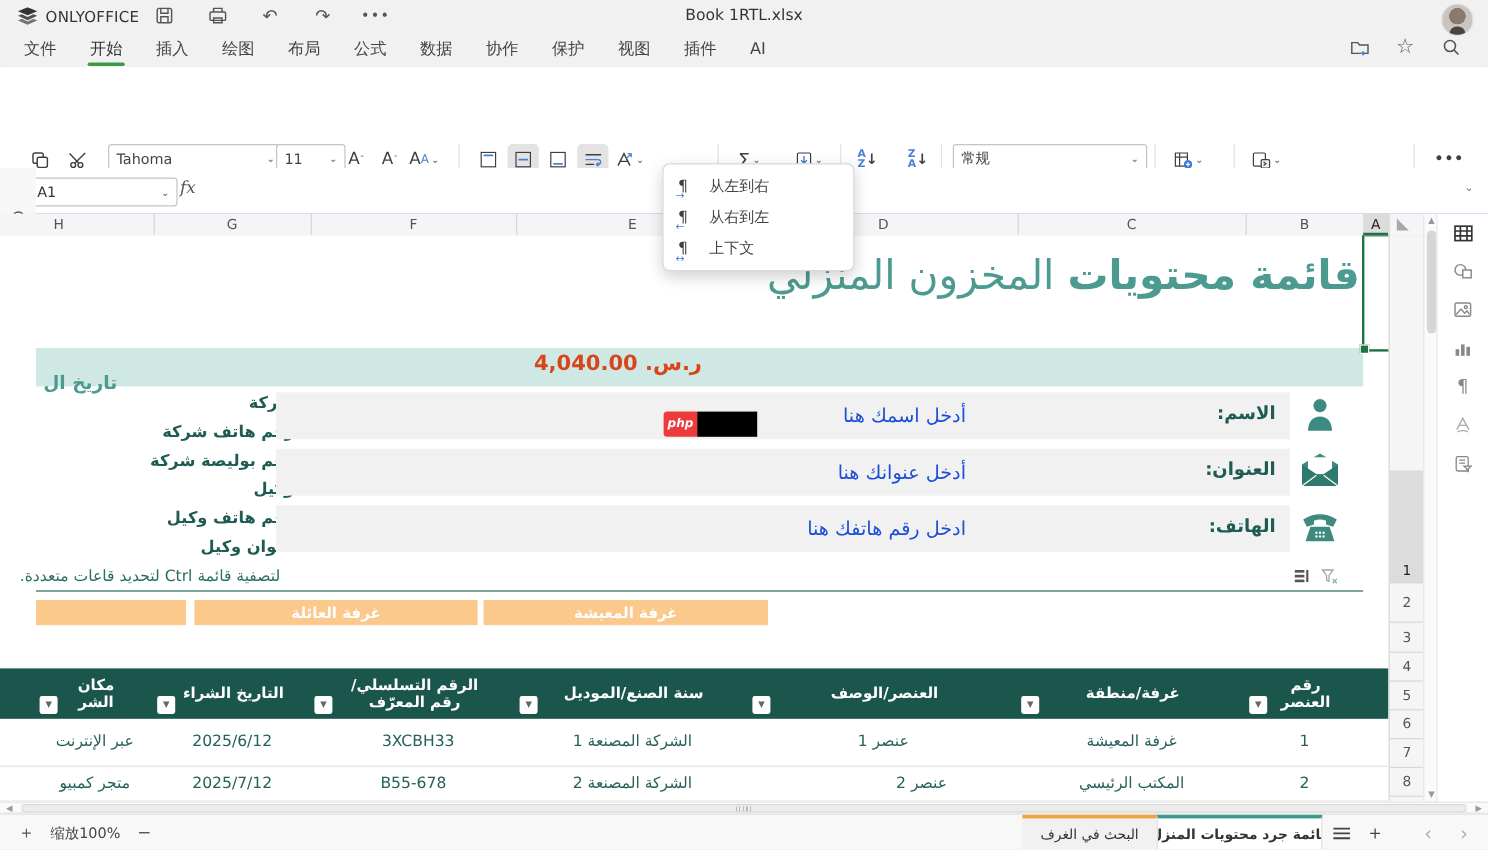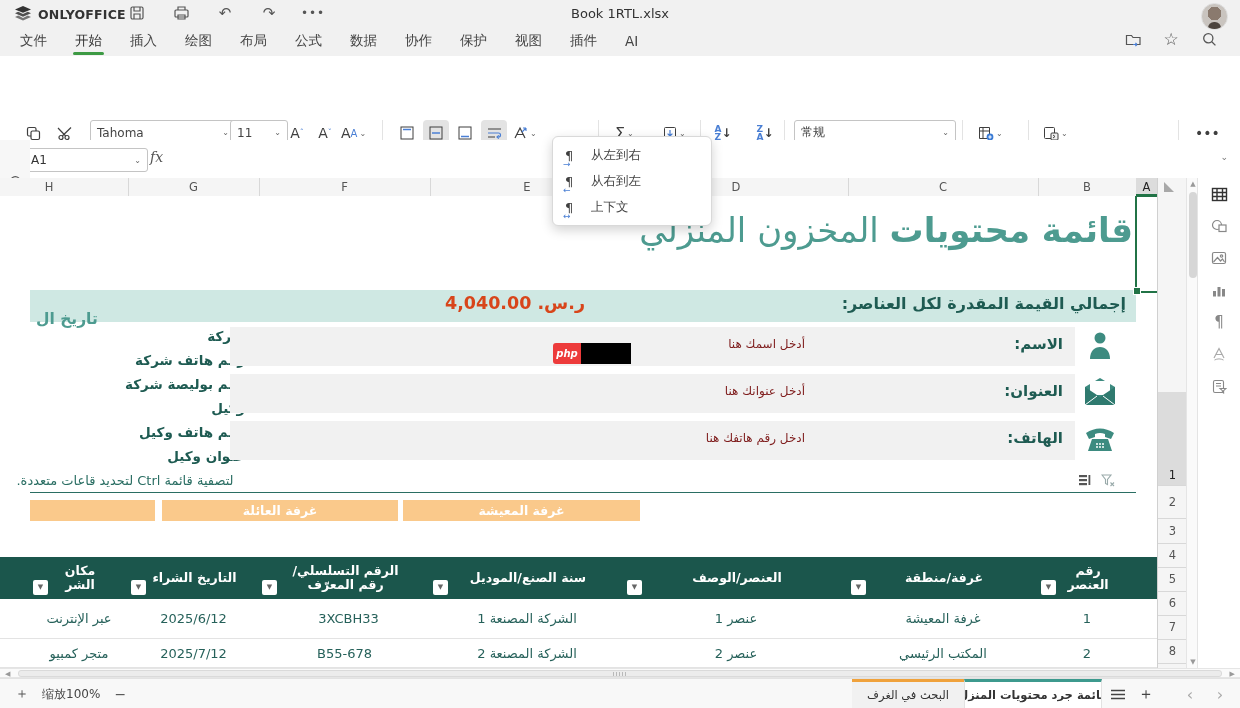--- a/index.html
+++ b/index.html
@@ -1,21 +1,21 @@
 <!DOCTYPE html>
 <html style="--teal: #4D9B90; --darkteal: #1E5B52; --banner: #CFE8E3; --currency: #D8451A; --chip: #FAC98B; --thead: #1B564C; --green: #3D9A44; --sel: #217346;"><head>
 <meta charset="utf-8">
 <style>
   html,body{margin:0;padding:0;background:#e9e9e9;}
   .app{position:relative;width:1240px;height:708px;overflow:hidden;background:#fff;
        font-family:"DejaVu Sans","Liberation Sans",sans-serif;color:#444;-webkit-font-smoothing:antialiased;}
   
   .topbar{position:absolute;left:0;top:0;width:1240px;height:56px;background:#f1f1f1;}
   .brandrow{position:absolute;left:0;top:0;width:1240px;height:28px;display:flex;align-items:center;}
-  .brand{display:flex;align-items:center;gap:6px;margin-left:14px;font-weight:bold;font-size:12.5px;letter-spacing:.2px;color:#333;}
+  .brand{display:flex;align-items:flex-start;gap:6px;margin-left:14px;font-weight:normal;font-size:12.5px;letter-spacing:.2px;color:#333;}
   .docicons{position:absolute;left:126px;top:2px;display:flex;gap:22px;align-items:center;}
   .dicon{width:22px;height:22px;display:flex;align-items:center;justify-content:center;color:#555;font-size:15px;cursor:pointer;}
   .doc-title{position:absolute;left:0;right:0;top:6px;text-align:center;font-size:13px;color:#333;pointer-events:none;}
   .avatar{position:absolute;right:12px;top:3px;width:25px;height:25px;border-radius:50%;
           background:radial-gradient(circle at 50% 38%,#8a7a6e 0 34%,#c9c4bf 35% 100%);overflow:hidden;border:1px solid #ddd;}
   .avatar:after{content:"";position:absolute;left:6px;bottom:-2px;width:13px;height:9px;border-radius:6px 6px 0 0;background:#4c443e;}
   .menurow{position:absolute;left:18px;top:28px;height:28px;display:flex;align-items:center;gap:24px;}
   .mtab{font-size:13.5px;color:#444;padding:2px 2px 4px;position:relative;cursor:pointer;white-space:nowrap;}
   .mtab.active{color:#333;text-align:center;}
   .mtab.active:after{content:"";position:absolute;left:0;right:0;bottom:-1px;height:3px;border-radius:2px;background:var(--green);}
@@ -78,21 +78,21 @@
   .selbox{position:absolute;left:1135px;top:-1px;width:21px;height:94px;border:2px solid var(--sel);background:transparent;z-index:5;}
   .selbox:after{content:"";position:absolute;left:-4px;bottom:-4px;width:6px;height:6px;background:var(--sel);border:1px solid #fff;}
   .banner{position:absolute;left:30px;top:94px;width:1106px;height:32px;background:var(--banner);cursor:cell;}
   .banner .lbl{position:absolute;right:10px;top:4px;font-size:16px;font-weight:bold;color:var(--darkteal);direction:rtl;}
   .banner .val{position:absolute;left:415px;top:3px;font-size:17.5px;font-weight:bold;color:var(--currency);direction:rtl;}
   .banner .datefrag{position:absolute;left:6px;top:20px;font-size:15.5px;font-weight:bold;color:var(--teal);direction:rtl;}
   .sidelabels{position:absolute;left:5px;top:128px;width:240px;text-align:right;direction:rtl;}
   .sidelabels div{height:24px;line-height:24px;font-size:13.5px;font-weight:bold;color:var(--darkteal);white-space:nowrap;cursor:cell;}
   .band{position:absolute;left:230px;width:845px;height:39px;background:#f1f1f1;cursor:cell;}
   .band .blabel{position:absolute;right:12px;top:8px;font-size:15px;font-weight:bold;color:var(--darkteal);direction:rtl;}
-  .band .bvalue{position:absolute;right:270px;top:10px;font-size:12px;color:#7f1d1d;direction:rtl;}
+  .band .bvalue{position:absolute;right:270px;top:10px;font-size:16px;color:#1d4ed8;direction:rtl;}
   .cicon{position:absolute;left:1082px;width:36px;height:36px;color:#3d8b80;cursor:pointer;}
   .phpbadge{position:absolute;left:553px;top:147px;display:flex;z-index:6;}
   .phpbadge .p1{width:28px;height:21px;background:#ed3b3b;border-radius:3px 0 0 3px;color:#fff;font-size:10px;font-style:italic;
                 font-weight:bold;display:flex;align-items:center;justify-content:center;}
   .phpbadge .p2{width:50px;height:21px;background:#000;}
   .fhint{position:absolute;left:5px;top:277px;width:240px;font-size:13px;color:#2a6e63;direction:rtl;text-align:center;white-space:nowrap;cursor:cell;}
   .fline{position:absolute;left:30px;top:296px;width:1106px;height:1px;background:#2a6e63;}
   .slicericons{position:absolute;left:1078px;top:278px;display:flex;gap:10px;color:#555;}
   .chip{position:absolute;top:304px;height:21px;background:var(--chip);display:flex;align-items:center;justify-content:center;
         color:#fff;font-weight:bold;font-size:12.5px;direction:rtl;cursor:pointer;}
@@ -557,21 +557,20 @@
     <span class="varr" style="bottom:2px">▼</span>
   </div>
 
   <div class="sheet">
     <div class="stitle">
       <b>قائمة محتويات</b><span> المخزون المنزلي</span>
     </div>
     <div class="selbox"></div>
 
     <div class="banner">
-      <span class="lbl">إجمالي القيمة المقدرة لكل العناصر:</span>
       <span class="val">ر.س. 4,040.00</span>
       <span class="datefrag">تاريخ ال</span>
     </div>
 
     <div class="sidelabels">
 
     <div>شركة</div>
         <div>رقم هاتف شركة</div>
         <div>رقم بوليصة شركة</div>
         <div>وكيل</div>
@@ -703,21 +702,21 @@
           <div class="tbl-cell" style="left: 848px; width: 190px;">غرفة المعيشة</div>
           <div class="tbl-cell" style="left: 624px; width: 224px;">عنصر 1</div>
           <div class="tbl-cell" style="left: 430px; width: 194px;">الشركة المصنعة 1</div>
           <div class="tbl-cell" style="left: 263px; width: 171px;">3XCBH33</div>
           <div class="tbl-cell" style="left: 128px; width: 131px;">2025/6/12</div>
           <div class="tbl-cell" style="left: 30px; width: 98px;">عبر الإنترنت</div>
         </div>
         <div class="tbl-row" style="top: 444px; height: 28px;">
           <div class="tbl-cell" style="left: 1038px; width: 98px;">2</div>
           <div class="tbl-cell" style="left: 848px; width: 190px;">المكتب الرئيسي</div>
-          <div class="tbl-cell" style="left: 624px; width: 224px;">عنصر 2</div>
+          <div class="tbl-cell" style="left: 656px; width: 224px;">عنصر 2</div>
           <div class="tbl-cell" style="left: 430px; width: 194px;">الشركة المصنعة 2</div>
           <div class="tbl-cell" style="left: 259px; width: 171px;">B55-678</div>
           <div class="tbl-cell" style="left: 128px; width: 131px;">2025/7/12</div>
           <div class="tbl-cell" style="left: 30px; width: 98px;">متجر كمبيو</div>
         </div>
       </div>
   </div>
 
   <div class="rsb">
     <span class="rsb-ic" style="top:6px;color:#333">

